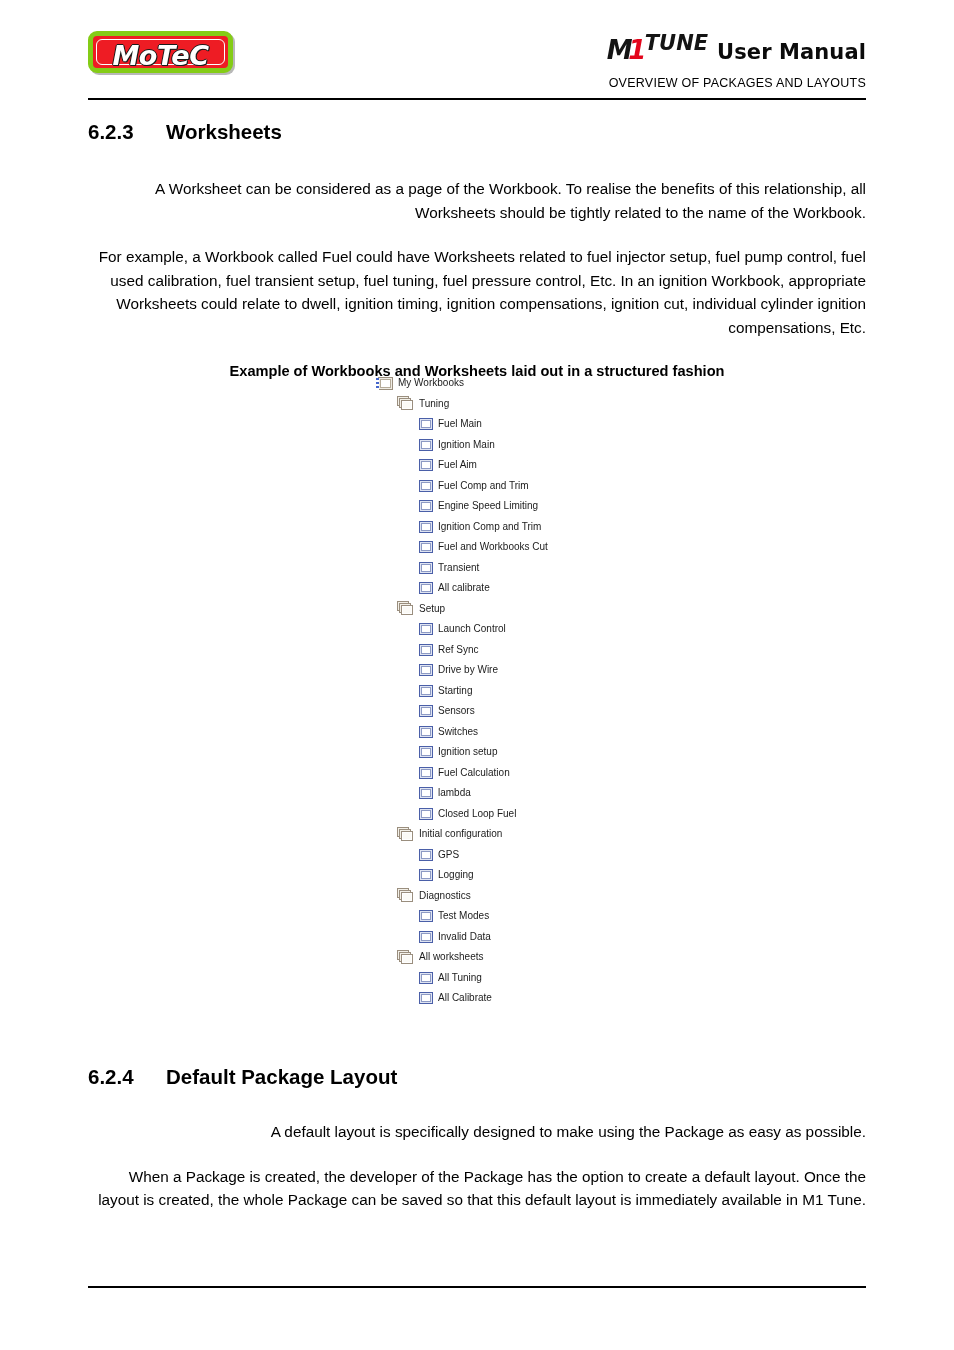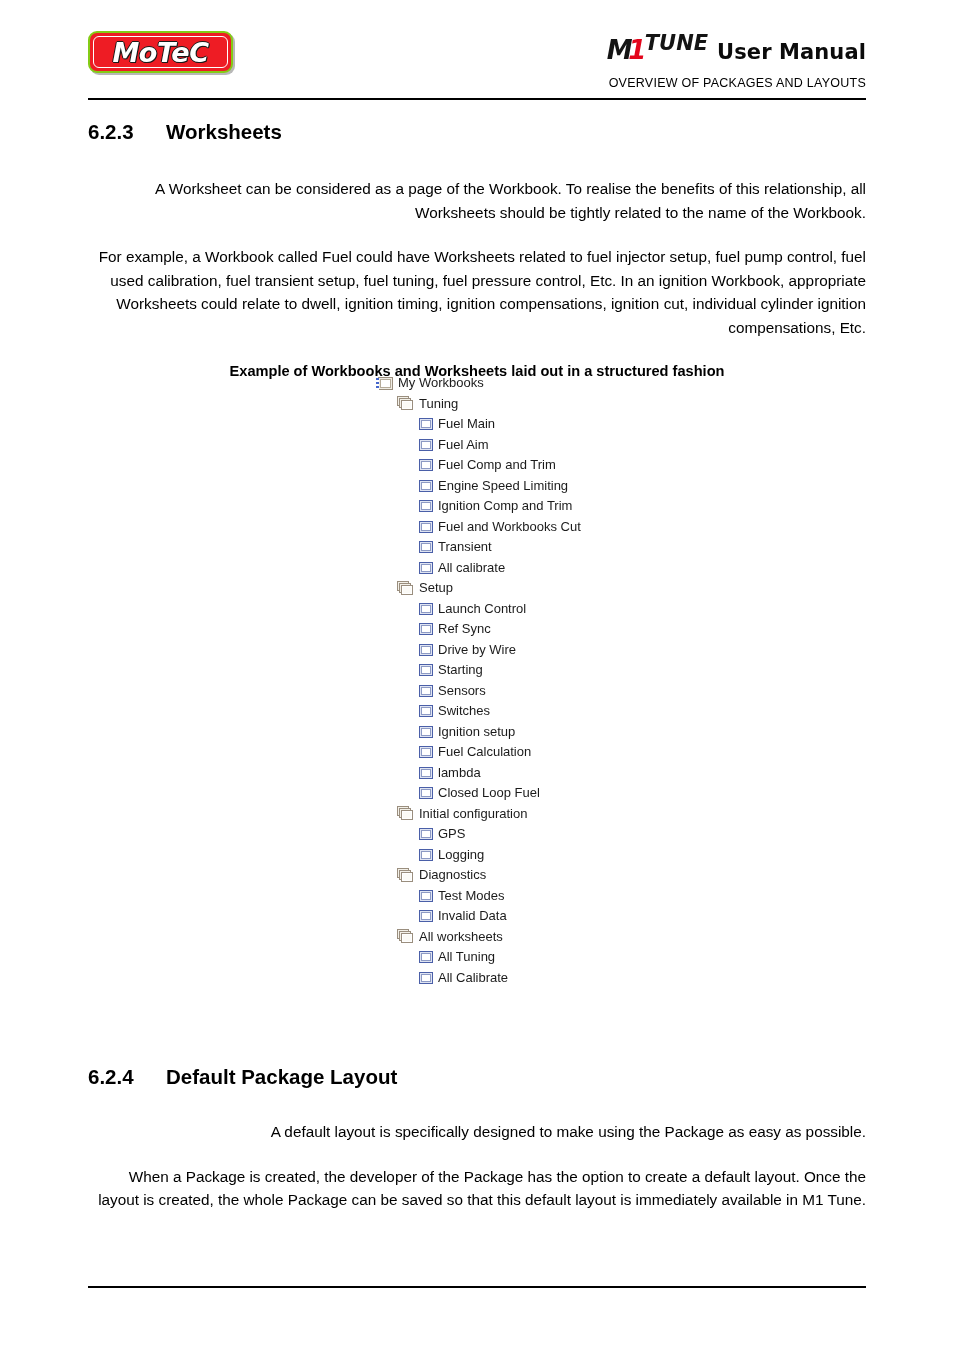--- a/index.html
+++ b/index.html
@@ -26,21 +26,21 @@
     left: 0; top: 0;
     width: 954px;
     height: 100px;
   }
   .motec-logo {
     position: absolute;
     left: 88px;
     top: 31px;
     width: 145px;
     height: 42px;
-    border: 2px solid #84cc16;
+    border: 5px solid #84cc16;
     border-radius: 9px;
     background: #ee1c24;
     box-shadow: 2px 2px 0 rgba(0,0,0,0.28);
     box-sizing: border-box;
     overflow: hidden;
   }
   .motec-logo .inner {
     position: absolute;
     left: 3px; top: 3px; right: 3px; bottom: 3px;
     border: 1px solid #ffffff;
@@ -161,21 +161,21 @@
     margin: 0;
   }
 
   
   .tree {
     position: absolute;
     left: 378px;
     top: 373px;
     width: 300px;
     font-family: "Liberation Sans", sans-serif;
-    font-size: 13px;
+    font-size: 10px;
     color: #1b1b1b;
   }
   .tree-row {
     display: flex;
     align-items: center;
     height: 20.5px;
     white-space: nowrap;
   }
   .tree-row .label {
     margin-left: 5px;
@@ -320,20 +320,24 @@
           <span class="s3"></span>
         </div>
         <span class="label">Tuning</span>
       </div>
       <div class="tree-row level-2">
         <div class="icon-leaf"></div>
         <span class="label">Fuel Main</span>
       </div>
       <div class="tree-row level-2">
         <div class="icon-leaf"></div>
+        <span class="label">Ignition Main</span>
+      </div>
+      <div class="tree-row level-2">
+        <div class="icon-leaf"></div>
         <span class="label">Fuel Aim</span>
       </div>
       <div class="tree-row level-2">
         <div class="icon-leaf"></div>
         <span class="label">Fuel Comp and Trim</span>
       </div>
       <div class="tree-row level-2">
         <div class="icon-leaf"></div>
         <span class="label">Engine Speed Limiting</span>
       </div>

